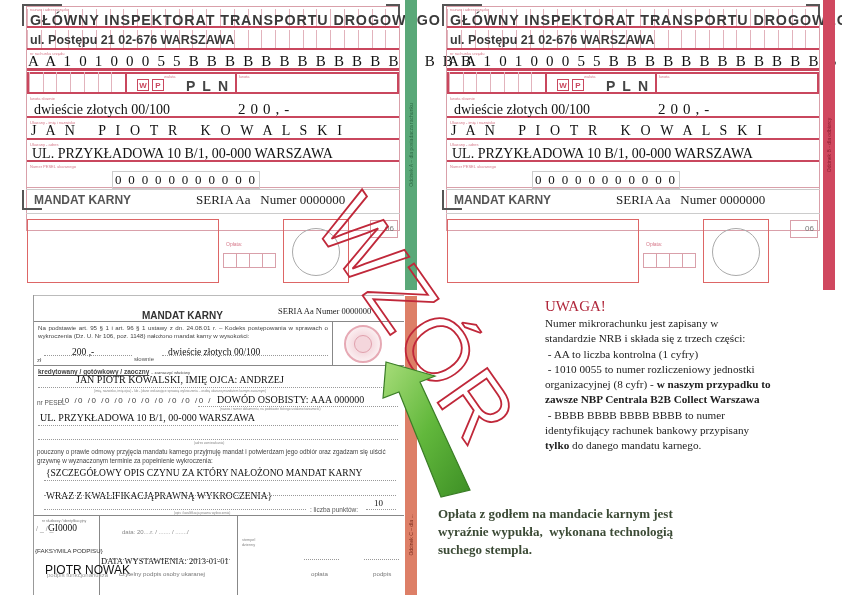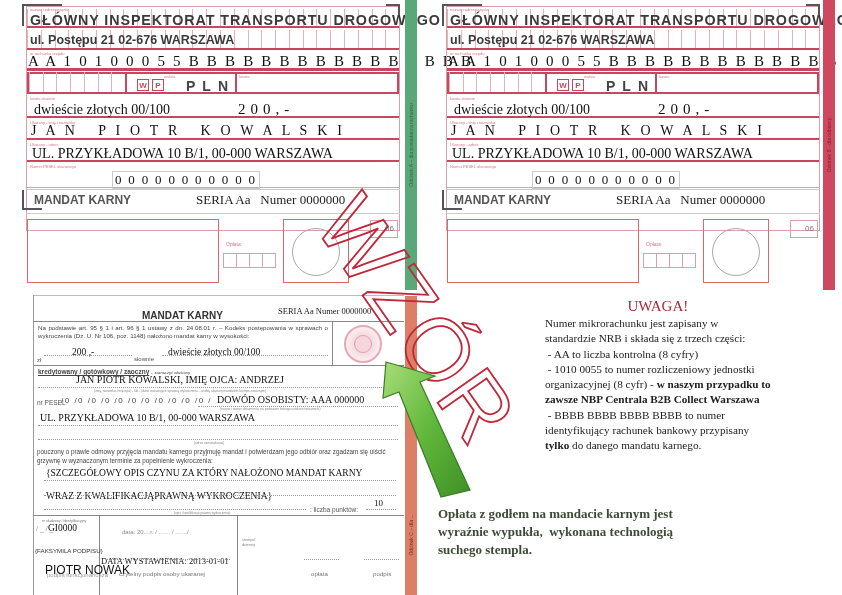--- a/index.html
+++ b/index.html
@@ -40,21 +40,21 @@
 
   
   .slipc { position: absolute; left: 33px; top: 295px; width: 370px; height: 300px; border-left: 1px solid #999; }
   .slipc .t { position: absolute; white-space: nowrap; }
   .dotline { position: absolute; border-bottom: 1px dotted #999; }
   .hline { position: absolute; border-bottom: 1px solid #888; }
   .vline { position: absolute; border-left: 1px solid #888; }
 
   
   .note { position: absolute; font-family: "Liberation Serif", serif; }
-  .note-title { color: #b0273b; font-size: 15px; text-align: center; }
+  .note-title { color: #b0273b; font-size: 15px; }
   .note-body { color: #222; font-size: 11.2px; line-height: 15.3px; }
   .note-green { color: #3b4a35; font-size: 13px; font-weight: bold; line-height: 18px; }
 </style>
 </head>
 <body>
 
 <div class="slip a">
   <div class="frame"></div>
   <div class="corner-tl"></div>
   <div class="corner-tr"></div>
@@ -410,21 +410,21 @@
     </linearGradient>
   </defs>
   <polygon points="386,362 435,376 420,382 470,490 441,497 399,392 383,398" fill="url(#ag)" stroke="#3a7d26" stroke-width="1.2"></polygon>
 </svg>
 
 <div class="note" style="left:545px;top:298px;">
   <div class="note-title">UWAGA!</div>
   <div class="note-body" style="margin-top:1px;">
     <div>Numer mikrorachunku jest zapisany w</div>
     <div>standardzie NRB i składa się z trzech części:</div>
-    <div style="white-space:pre;"> - AA to liczba kontrolna (8 cyfry)</div>
+    <div style="white-space:pre;"> - AA to liczba kontrolna (1 cyfry)</div>
     <div style="white-space:pre;"> - 1010 0055 to numer rozliczeniowy jednostki</div>
     <div><span>organizacyjnej (8 cyfr) - </span><b>w naszym przypadku to</b></div>
     <div><b>zawsze NBP Centrala B2B Collect Warszawa</b></div>
     <div style="white-space:pre;"> - BBBB BBBB BBBB BBBB to numer</div>
     <div>identyfikujący rachunek bankowy przypisany</div>
     <div><b>tylko</b><span> do danego mandatu karnego.</span></div>
   </div>
 </div>
 
 <div class="note note-green" style="left:438px;top:505px;">

